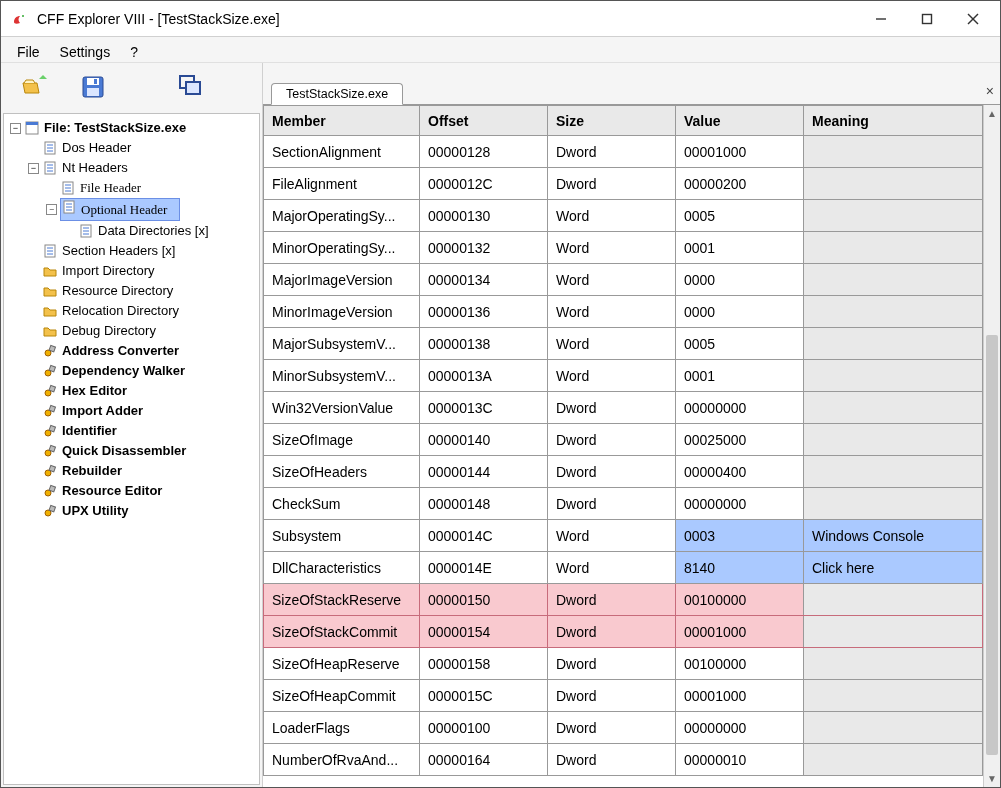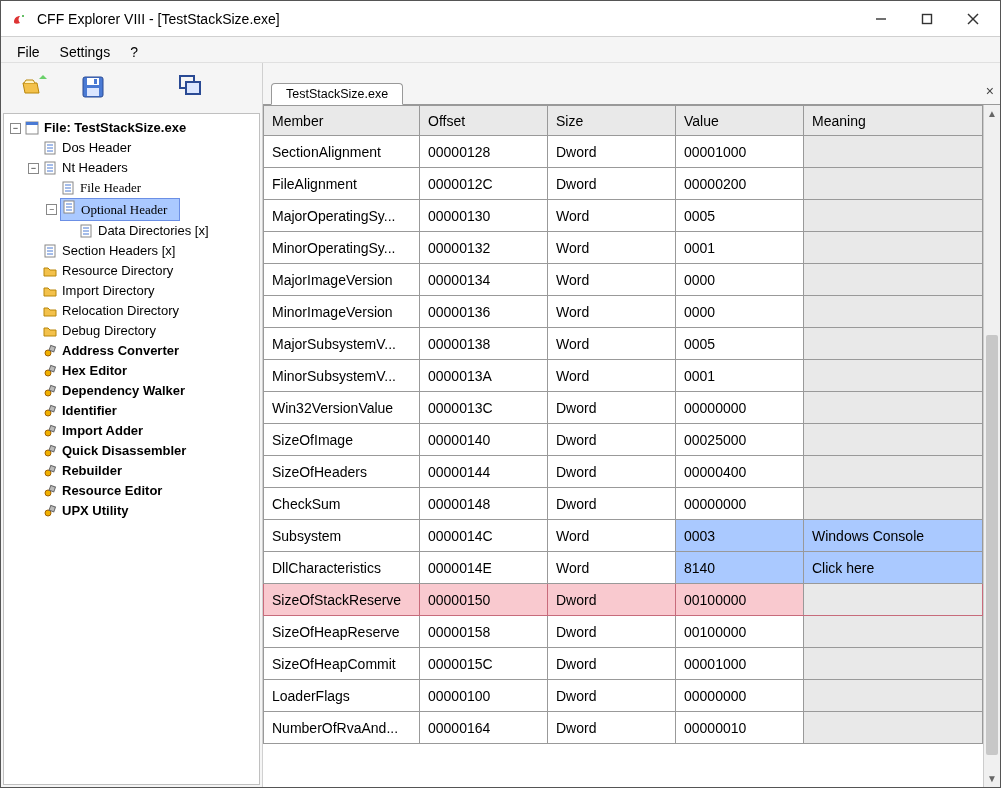--- a/index.html
+++ b/index.html
@@ -132,21 +132,21 @@
     overflow:hidden;
   }
   table.grid {
     border-collapse: collapse;
     width: 100%;
     table-layout: fixed;
     font-size: 14px;
   }
   table.grid th {
     text-align:left;
-    font-weight:400;
+    font-weight:700;
     background:#e9e9e9;
     border:1px solid #999;
     padding: 2px 8px;
     height:30px;
     position:sticky; top:0;
   }
   table.grid td {
     border:1px solid #999;
     padding: 6px 8px;
     height:32px;
@@ -330,98 +330,98 @@
             </span>
             <span class="">Section Headers [x]</span>
           </div>
           <div class="tree-row ind2">
             <span class="noexp"></span>
             <span class="icn">
               <svg width="14" height="14">
                 <path d="M1 4 L5 4 L7 6 L13 6 L13 12 L1 12 Z" fill="#f3c14b" stroke="#b8860b"></path>
               </svg>
             </span>
+            <span class="">Import Directory</span>
+          </div>
+          <div class="tree-row ind2">
+            <span class="noexp"></span>
+            <span class="icn">
+              <svg width="14" height="14">
+                <path d="M1 4 L5 4 L7 6 L13 6 L13 12 L1 12 Z" fill="#f3c14b" stroke="#b8860b"></path>
+              </svg>
+            </span>
             <span class="">Resource Directory</span>
           </div>
           <div class="tree-row ind2">
             <span class="noexp"></span>
             <span class="icn">
               <svg width="14" height="14">
                 <path d="M1 4 L5 4 L7 6 L13 6 L13 12 L1 12 Z" fill="#f3c14b" stroke="#b8860b"></path>
               </svg>
             </span>
-            <span class="">Import Directory</span>
+            <span class="">Relocation Directory</span>
           </div>
           <div class="tree-row ind2">
             <span class="noexp"></span>
             <span class="icn">
               <svg width="14" height="14">
                 <path d="M1 4 L5 4 L7 6 L13 6 L13 12 L1 12 Z" fill="#f3c14b" stroke="#b8860b"></path>
               </svg>
             </span>
-            <span class="">Relocation Directory</span>
-          </div>
-          <div class="tree-row ind2">
-            <span class="noexp"></span>
-            <span class="icn">
-              <svg width="14" height="14">
-                <path d="M1 4 L5 4 L7 6 L13 6 L13 12 L1 12 Z" fill="#f3c14b" stroke="#b8860b"></path>
-              </svg>
-            </span>
             <span class="">Debug Directory</span>
           </div>
           <div class="tree-row ind2">
             <span class="noexp"></span>
             <span class="icn">
               <svg width="14" height="14">
                 <circle cx="5" cy="9" r="3" fill="#f0b000" stroke="#a06000"></circle>
                 <rect x="7" y="2" width="5" height="5" fill="#bbb" stroke="#666" transform="rotate(20 9 4)"></rect>
               </svg>
             </span>
             <span class="bold">Address Converter</span>
           </div>
           <div class="tree-row ind2">
             <span class="noexp"></span>
             <span class="icn">
               <svg width="14" height="14">
                 <circle cx="5" cy="9" r="3" fill="#f0b000" stroke="#a06000"></circle>
                 <rect x="7" y="2" width="5" height="5" fill="#bbb" stroke="#666" transform="rotate(20 9 4)"></rect>
               </svg>
             </span>
+            <span class="bold">Dependency Walker</span>
+          </div>
+          <div class="tree-row ind2">
+            <span class="noexp"></span>
+            <span class="icn">
+              <svg width="14" height="14">
+                <circle cx="5" cy="9" r="3" fill="#f0b000" stroke="#a06000"></circle>
+                <rect x="7" y="2" width="5" height="5" fill="#bbb" stroke="#666" transform="rotate(20 9 4)"></rect>
+              </svg>
+            </span>
             <span class="bold">Hex Editor</span>
           </div>
           <div class="tree-row ind2">
             <span class="noexp"></span>
             <span class="icn">
               <svg width="14" height="14">
                 <circle cx="5" cy="9" r="3" fill="#f0b000" stroke="#a06000"></circle>
                 <rect x="7" y="2" width="5" height="5" fill="#bbb" stroke="#666" transform="rotate(20 9 4)"></rect>
               </svg>
             </span>
-            <span class="bold">Dependency Walker</span>
+            <span class="bold">Import Adder</span>
           </div>
           <div class="tree-row ind2">
             <span class="noexp"></span>
             <span class="icn">
               <svg width="14" height="14">
                 <circle cx="5" cy="9" r="3" fill="#f0b000" stroke="#a06000"></circle>
                 <rect x="7" y="2" width="5" height="5" fill="#bbb" stroke="#666" transform="rotate(20 9 4)"></rect>
               </svg>
             </span>
             <span class="bold">Identifier</span>
-          </div>
-          <div class="tree-row ind2">
-            <span class="noexp"></span>
-            <span class="icn">
-              <svg width="14" height="14">
-                <circle cx="5" cy="9" r="3" fill="#f0b000" stroke="#a06000"></circle>
-                <rect x="7" y="2" width="5" height="5" fill="#bbb" stroke="#666" transform="rotate(20 9 4)"></rect>
-              </svg>
-            </span>
-            <span class="bold">Import Adder</span>
           </div>
           <div class="tree-row ind2">
             <span class="noexp"></span>
             <span class="icn">
               <svg width="14" height="14">
                 <circle cx="5" cy="9" r="3" fill="#f0b000" stroke="#a06000"></circle>
                 <rect x="7" y="2" width="5" height="5" fill="#bbb" stroke="#666" transform="rotate(20 9 4)"></rect>
               </svg>
             </span>
             <span class="bold">Quick Disassembler</span>
@@ -585,20 +585,27 @@
                 <td class="value-cell">8140</td>
                 <td class="meaning-cell">Click here</td>
               </tr>
               <tr class="hl-pink">
                 <td>SizeOfStackReserve</td>
                 <td>00000150</td>
                 <td>Dword</td>
                 <td class="value-cell">00100000</td>
                 <td class="meaning-blank"></td>
               </tr>
+              <tr class="hl-pink">
+                <td>SizeOfStackCommit</td>
+                <td>00000154</td>
+                <td>Dword</td>
+                <td class="value-cell">00001000</td>
+                <td class="meaning-blank"></td>
+              </tr>
               <tr>
                 <td>SizeOfHeapReserve</td>
                 <td>00000158</td>
                 <td>Dword</td>
                 <td class="value-cell">00100000</td>
                 <td class="meaning-blank"></td>
               </tr>
               <tr>
                 <td>SizeOfHeapCommit</td>
                 <td>0000015C</td>

